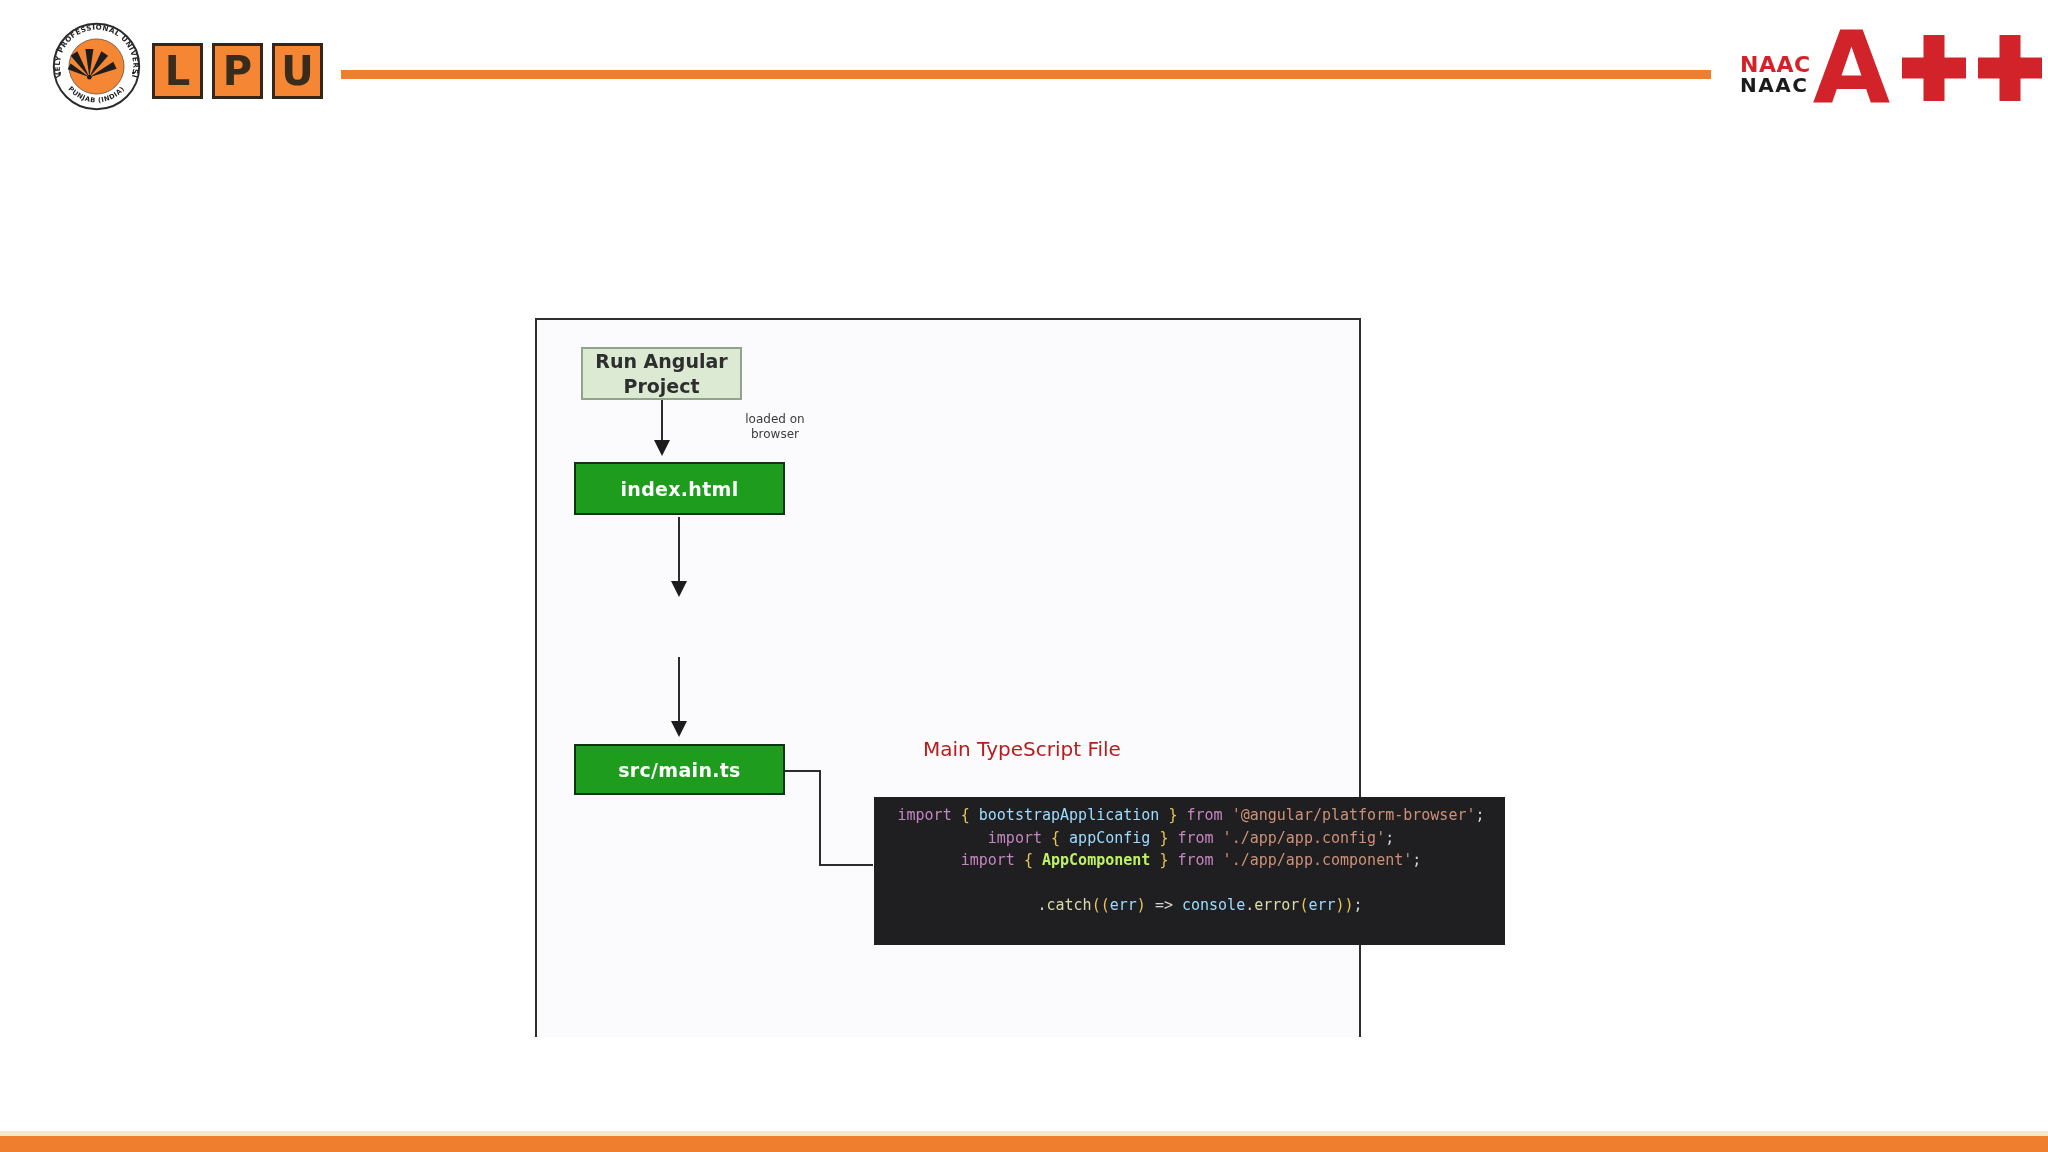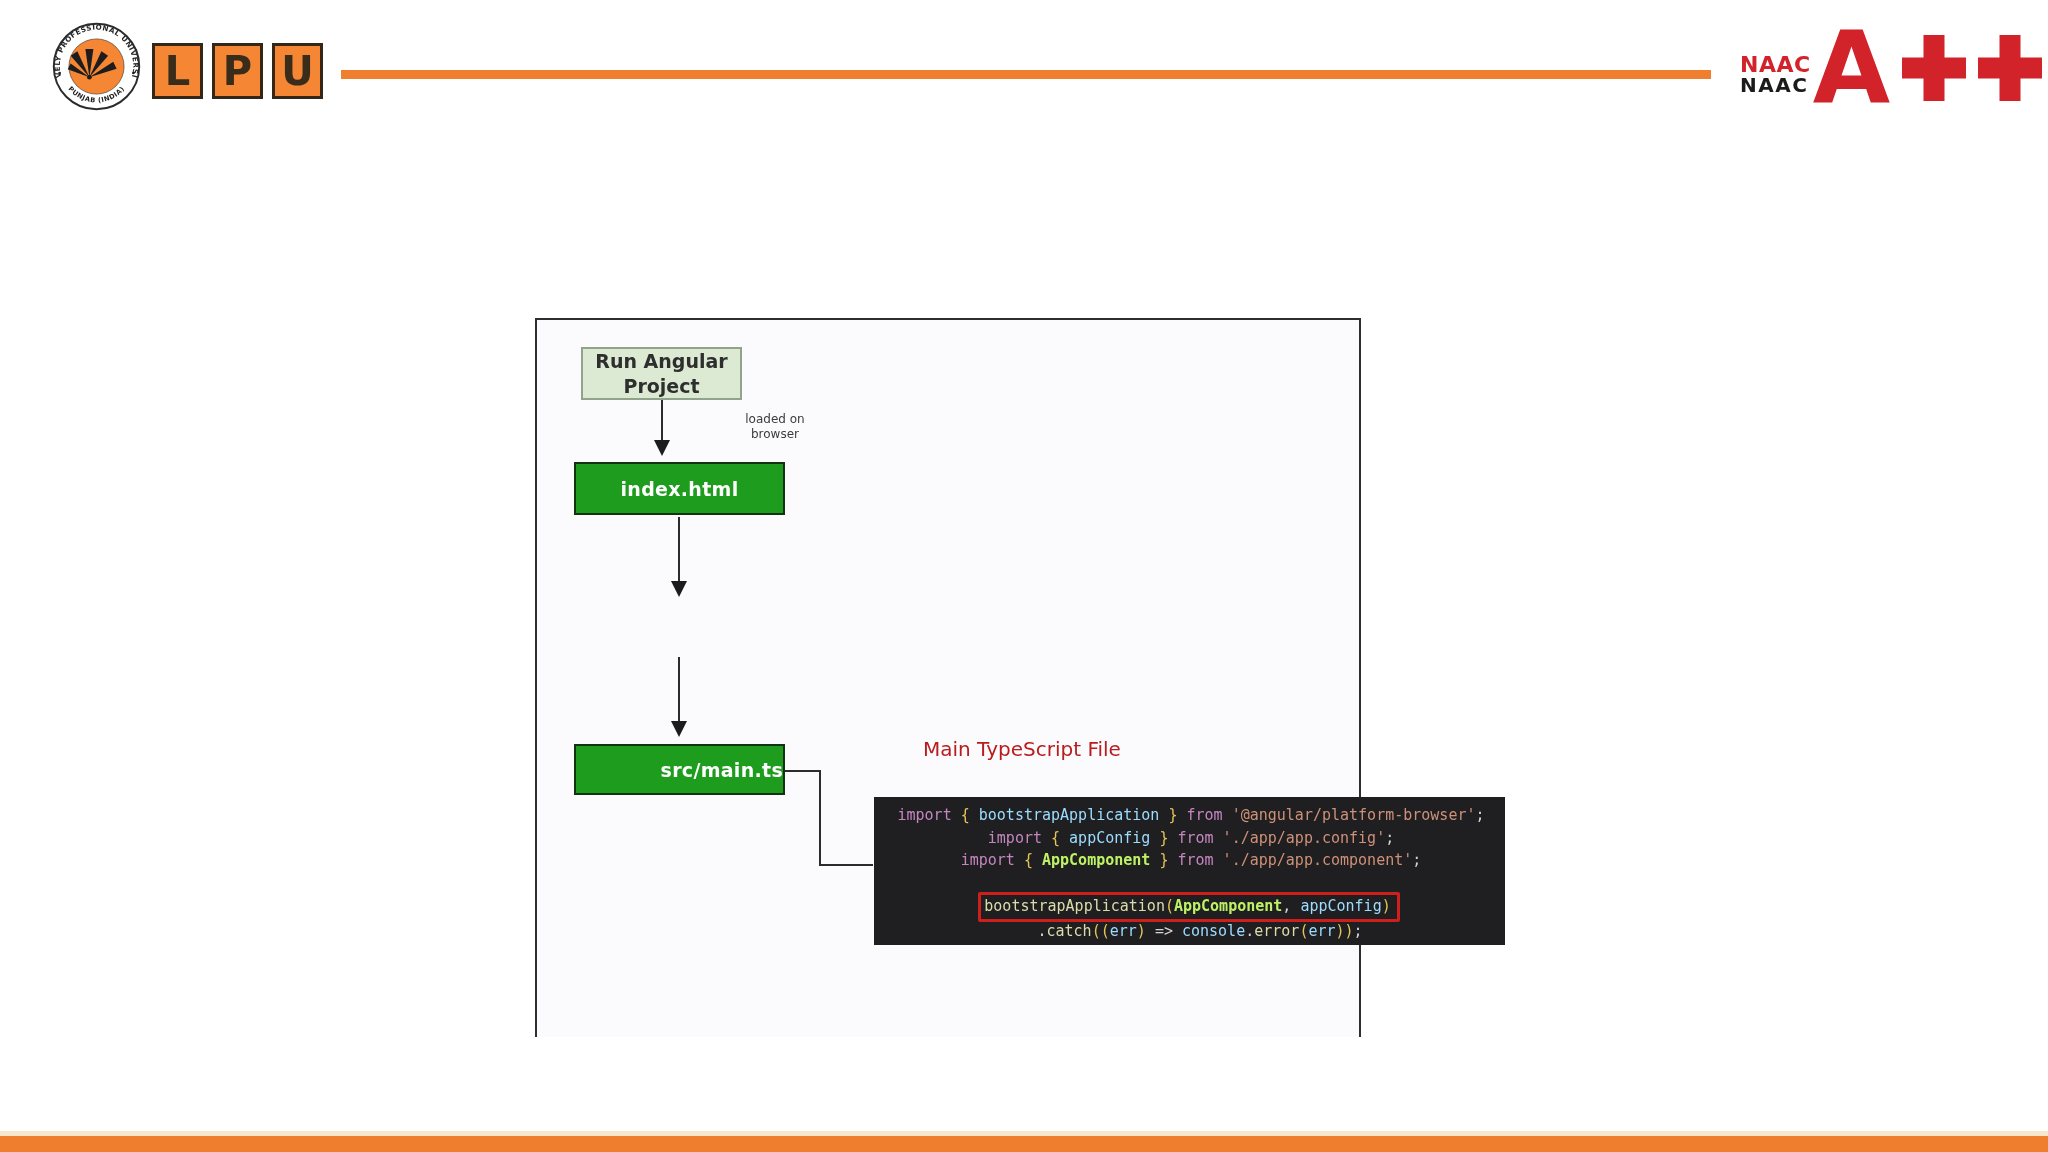--- a/index.html
+++ b/index.html
@@ -149,30 +149,29 @@
   </div>
 
   <div class="edge-label">loaded on
 browser</div>
 
   <div class="node green-node" style="left:37px; top:142px; width:211px; height:53px;">
     <span class="node-label">index.html</span>
   </div>
 
 
-  <div class="node green-node" style="left:37px; top:424px; width:211px; height:51px;justify-content:flex-end;">
+  <div class="node green-node" style="left:37px; top:424px; width:211px; height:51px;">
     <span class="node-label">src/main.ts</span>
   </div>
 
   <div class="code-title">Main TypeScript File</div>
 
   <div class="code-block">
       <div class="code-line"><span class="c-kw">import </span><span class="c-br">{ </span><span class="c-var">bootstrapApplication</span><span class="c-br"> } </span><span class="c-kw">from </span><span class="c-str">'@angular/platform-browser'</span><span class="c-pun">;</span></div>
       <div class="code-line"><span class="c-kw">import </span><span class="c-br">{ </span><span class="c-var">appConfig</span><span class="c-br"> } </span><span class="c-kw">from </span><span class="c-str">'./app/app.config'</span><span class="c-pun">;</span></div>
       <div class="code-line"><span class="c-kw">import </span><span class="c-br">{ </span><span class="c-type">AppComponent</span><span class="c-br"> } </span><span class="c-kw">from </span><span class="c-str">'./app/app.component'</span><span class="c-pun">;</span></div>
       <div class="code-line">&nbsp;</div>
-      <div class="code-line"><span class="hl-box"><span class="c-fn">bootstrapApplication</span><span class="c-br">(</span><span class="c-type">AppComponent</span><span class="c-pun">, </span><span class="c-var">appConfig</span><span class="c-br">)</span></span></div>
       <div class="code-line"><span class="c-pun">  .</span><span class="c-fn">catch</span><span class="c-br">((</span><span class="c-var">err</span><span class="c-br">) </span><span class="c-pun">=&gt; </span><span class="c-var">console</span><span class="c-pun">.</span><span class="c-fn">error</span><span class="c-br">(</span><span class="c-var">err</span><span class="c-br">))</span><span class="c-pun">;</span></div>
     </div>
 </div>
 
 <div class="footer-cream"></div>
 <div class="footer-bar"></div>
 
 </body></html>

